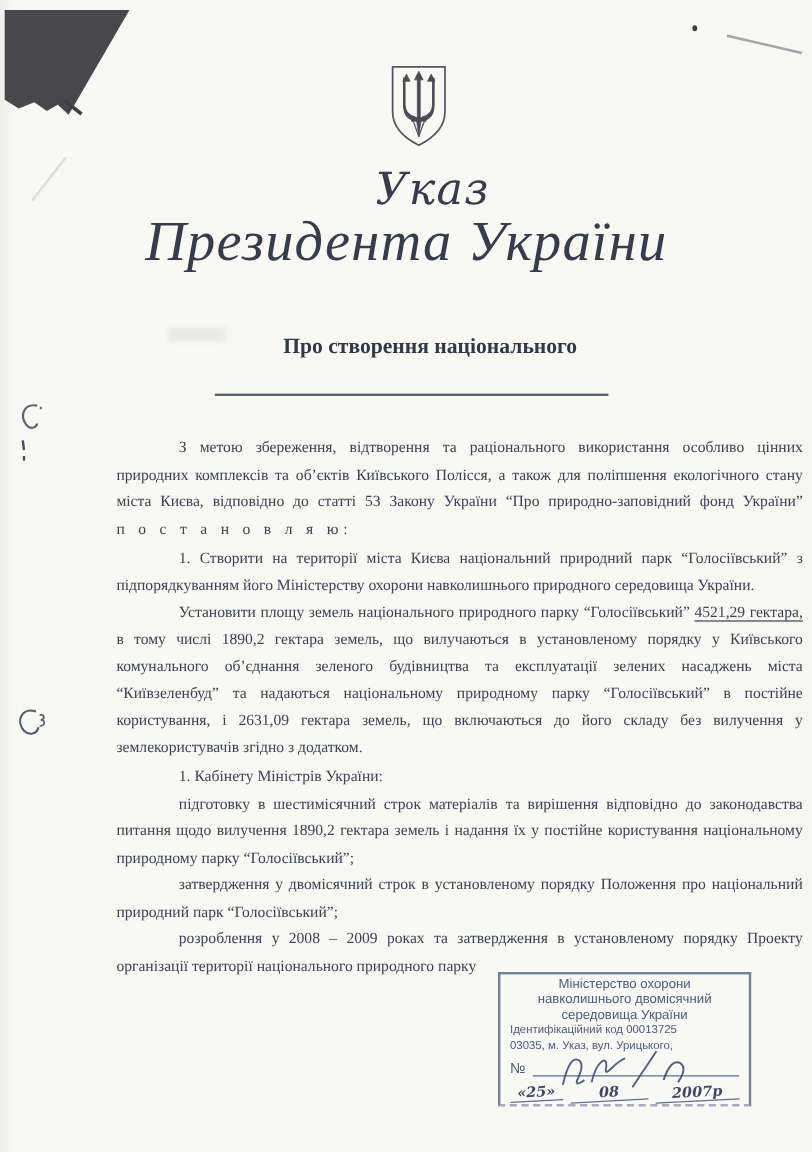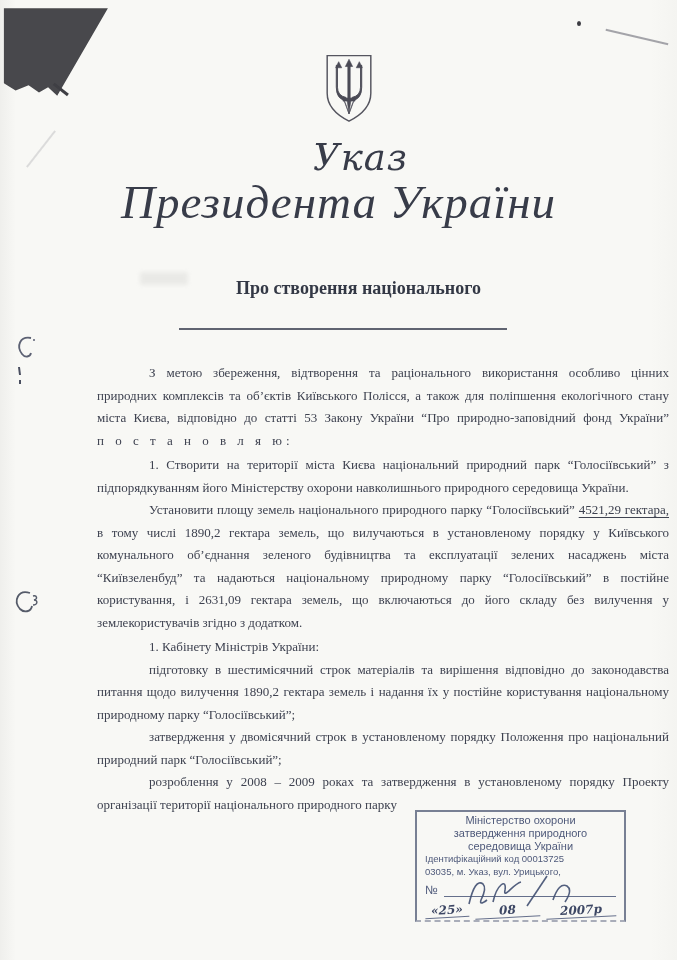--- a/index.html
+++ b/index.html
@@ -108,21 +108,21 @@
     <p class="tight">1. Створити на території міста Києва національний природний парк “Голосіївський” з підпорядкуванням його Міністерству охорони навколишнього природного середовища України.</p>
     <p><span>Установити площу земель національного природного парку “Голосіївський” </span><span class="u">4521,29 гектара,</span><span> в тому числі 1890,2 гектара земель, що вилучаються в установленому порядку у Київського комунального обʼєднання зеленого будівництва та експлуатації зелених насаджень міста “Київзеленбуд” та надаються національному природному парку “Голосіївський” в постійне користування, і 2631,09 гектара земель, що включаються до його складу без вилучення у землекористувачів згідно з додатком.</span></p>
     <p class="tight">1. Кабінету Міністрів України:</p>
     <p>підготовку в шестимісячний строк матеріалів та вирішення відповідно до законодавства питання щодо вилучення 1890,2 гектара земель  і надання їх у постійне користування національному природному парку “Голосіївський”;</p>
     <p>затвердження у двомісячний строк в установленому порядку Положення про національний природний парк “Голосіївський”;</p>
     <p>розроблення у 2008 – 2009 роках та затвердження в установленому порядку Проекту організації території національного природного парку</p>
   </div>
 
   <div class="stamp">
     <div class="s-line">Міністерство охорони</div>
-    <div class="s-line">затвердження природного</div>
+    <div class="s-line">навколишнього двомісячний</div>
     <div class="s-line">середовища України</div>
     <div class="s-small">Ідентифікаційний код 00013725</div>
     <div class="s-small">03035, м. Указ, вул. Урицького,</div>
     <div class="num-row">
       <span>№</span>
       <span class="fill"></span>
     </div>
     <div class="date-row">
       <span class="date-seg hand" style="width:44px">«25»</span>
       <span class="date-seg hand" style="flex:1">08</span>

